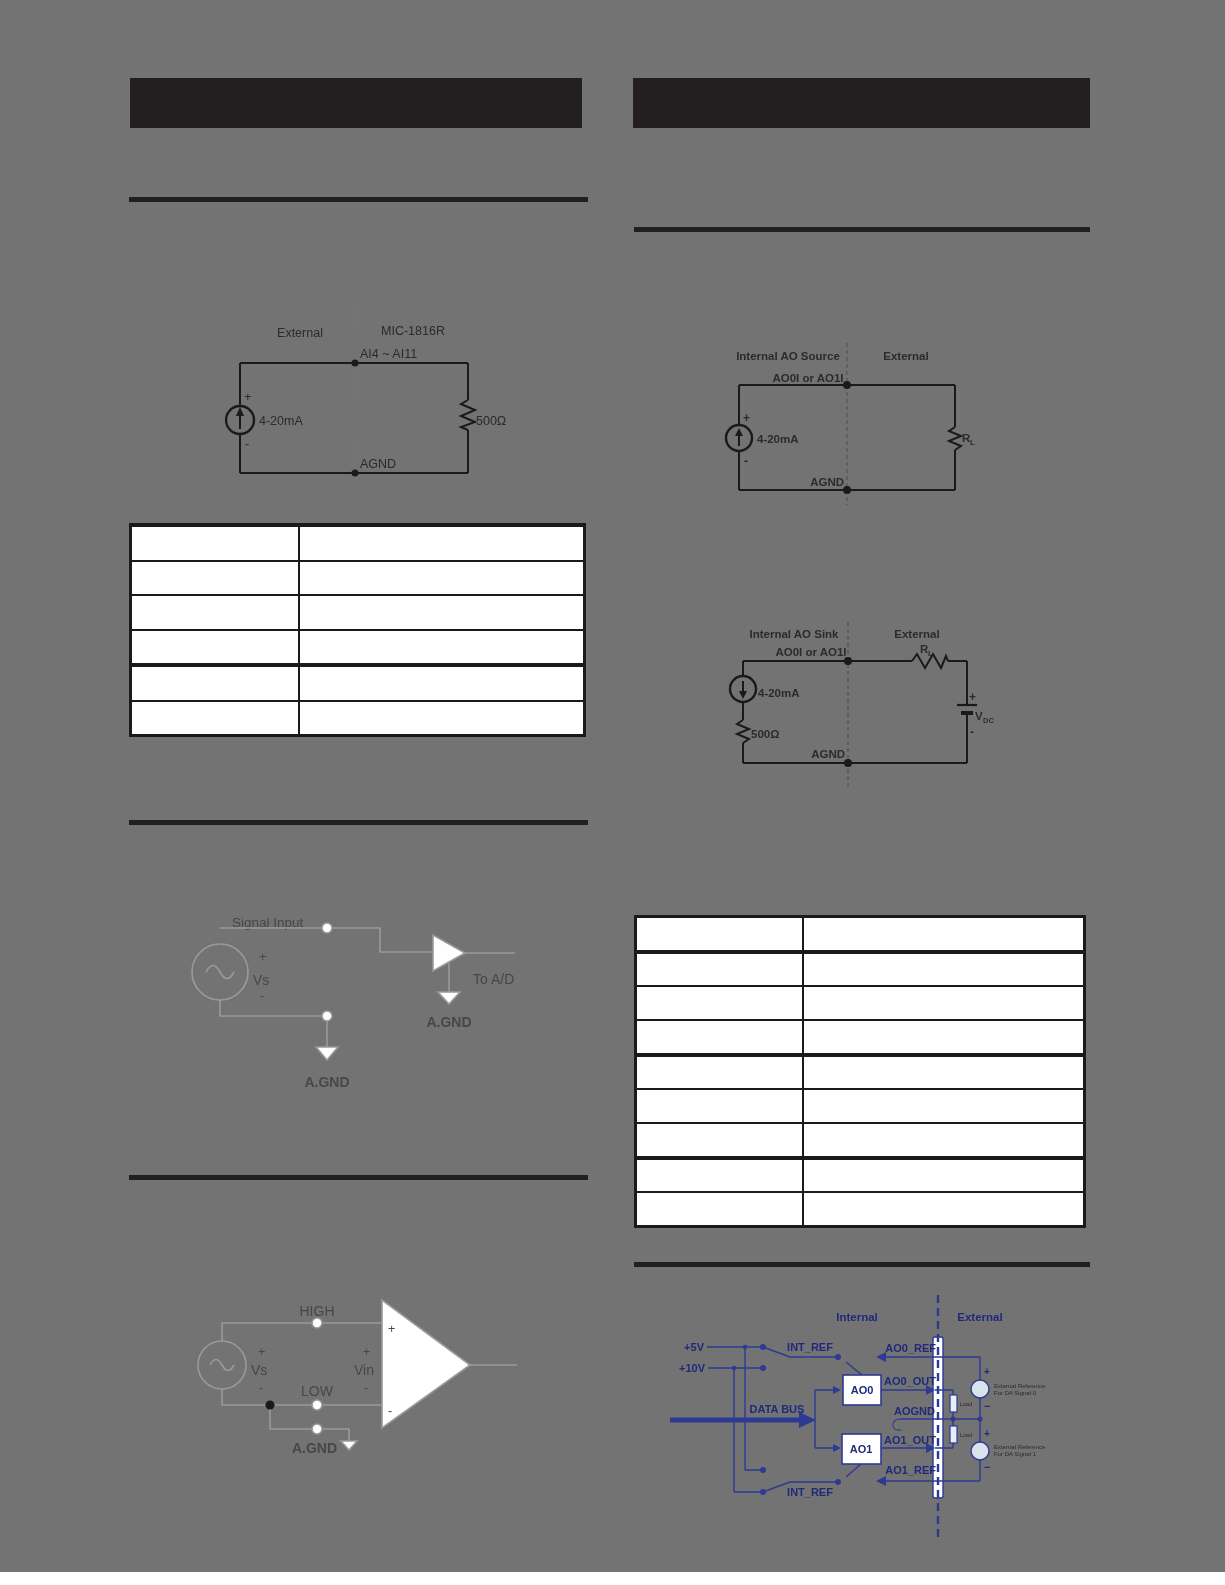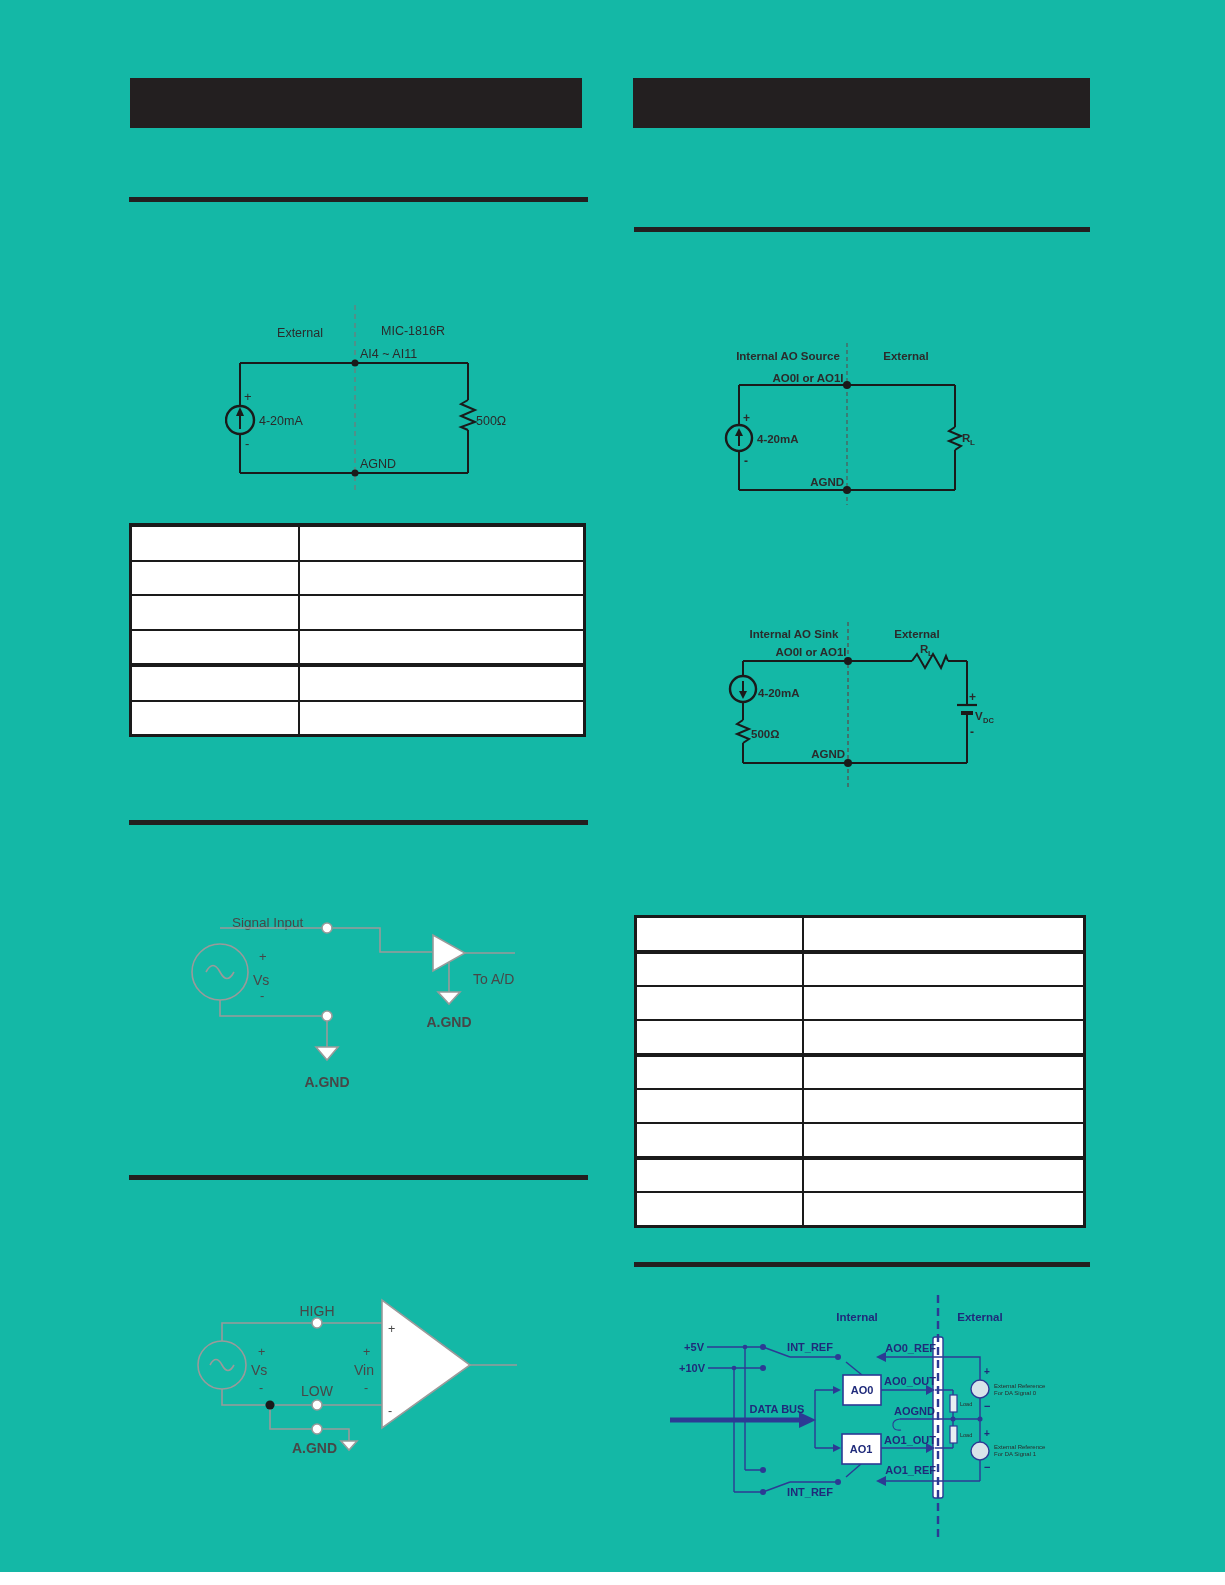--- a/index.html
+++ b/index.html
@@ -1,16 +1,16 @@
 <!DOCTYPE html>
 <html><head>
 <meta charset="utf-8">
 <style>
   html,body{margin:0;padding:0;background:#fff;}
-  .page{position:relative;width:1225px;height:1572px;background:#14b8a6;
+  .page{position:relative;width:1225px;height:1572px;background:#737373;
         font-family:"Liberation Sans",sans-serif;overflow:hidden;}
   .abs{position:absolute;}
   .bar{background:#231f20;}
   .rule{background:#231f20;height:5px;}
   svg{font-family:"Liberation Sans",sans-serif;}
   svg text{fill:#2b2b2b;}
   .gtxt{fill:#474747;}
   .ntxt{fill:#1f2a7a;font-weight:bold;}
   
   .dtable{position:absolute;border:3px solid #1a1a1a;border-top-width:4px;

